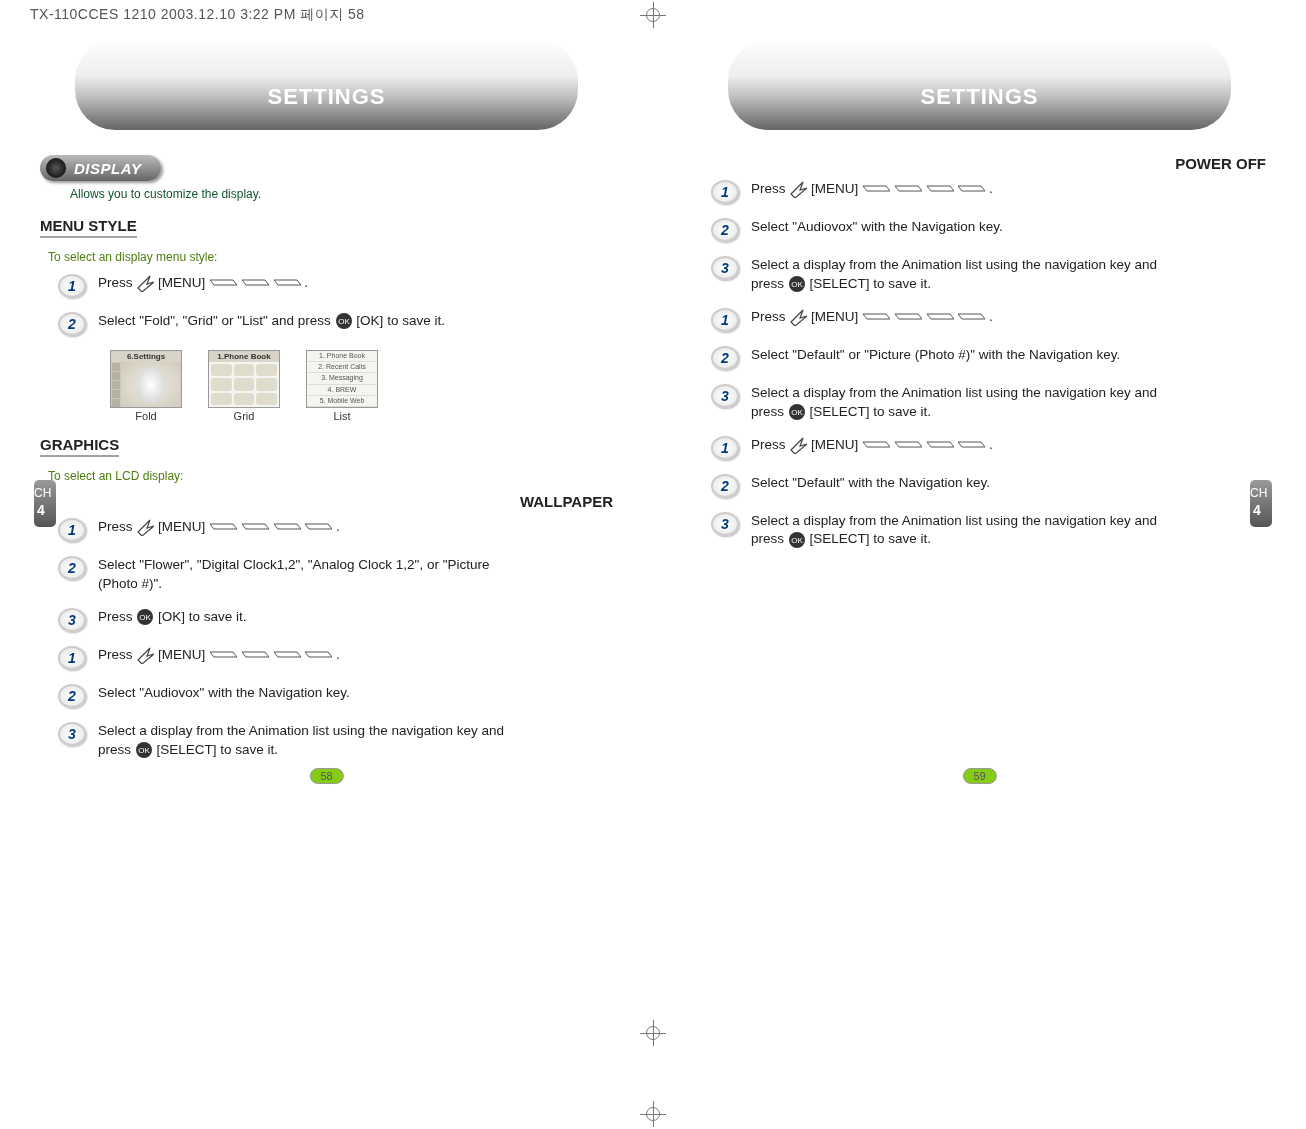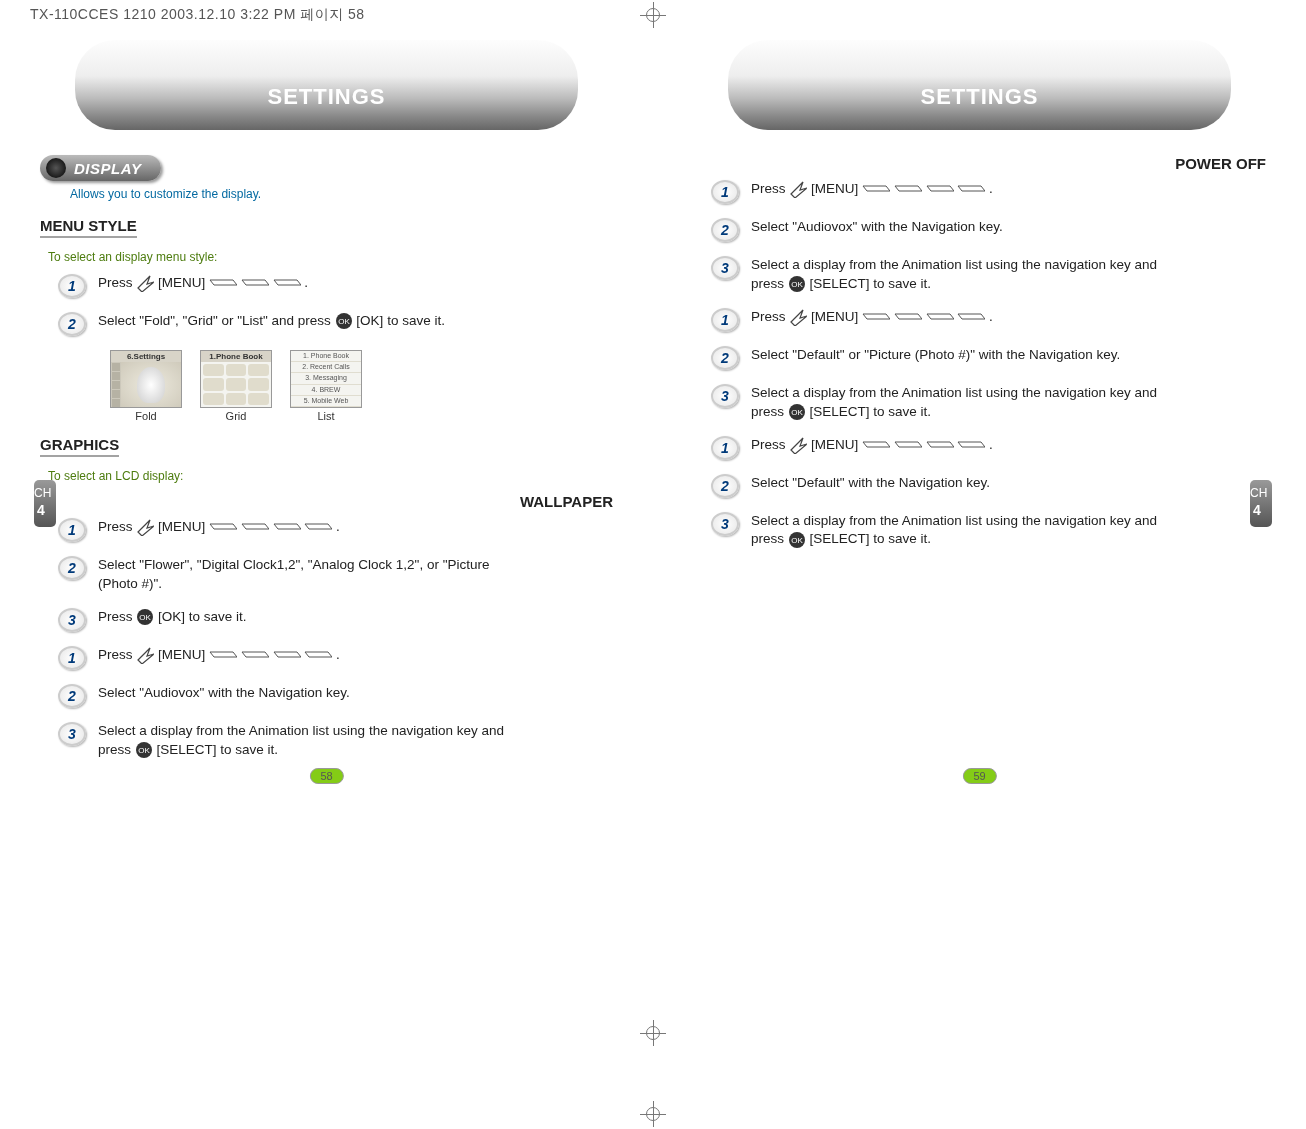--- a/index.html
+++ b/index.html
@@ -65,21 +65,21 @@
     }
     .pill .label {
       color: #fff;
       font-weight: bold;
       font-style: italic;
       font-size: 15px;
       letter-spacing: 0.5px;
     }
     .intro {
       font-size: 12px;
-      color: #0369a1;
+      color: #14532d;
       margin-left: 30px;
       margin-bottom: 12px;
     }
     .section-heading {
       font-weight: bold;
       font-size: 15px;
       color: #222;
       border-bottom: 2px solid #a3a3a3;
       display: inline-block;
       padding-bottom: 2px;
@@ -125,21 +125,21 @@
       max-width: 430px;
     }
     .menu-icon, .ok-icon, .key-icon {
       display: inline-block;
       vertical-align: middle;
     }
     .menu-icon svg, .ok-icon svg, .key-icon svg { display: block; }
     .style-row {
       display: flex;
       align-items: flex-end;
-      gap: 18px;
+      gap: 26px;
       margin: 6px 0 10px 70px;
     }
     .style-item { text-align: center; font-size: 11px; color: #333;}
     .style-thumb {
       width: 72px; height: 58px;
       border: 1px solid #999;
       background: #f4f4f0;
       margin-bottom: 2px;
       display: flex; flex-direction: column;
       overflow: hidden;

